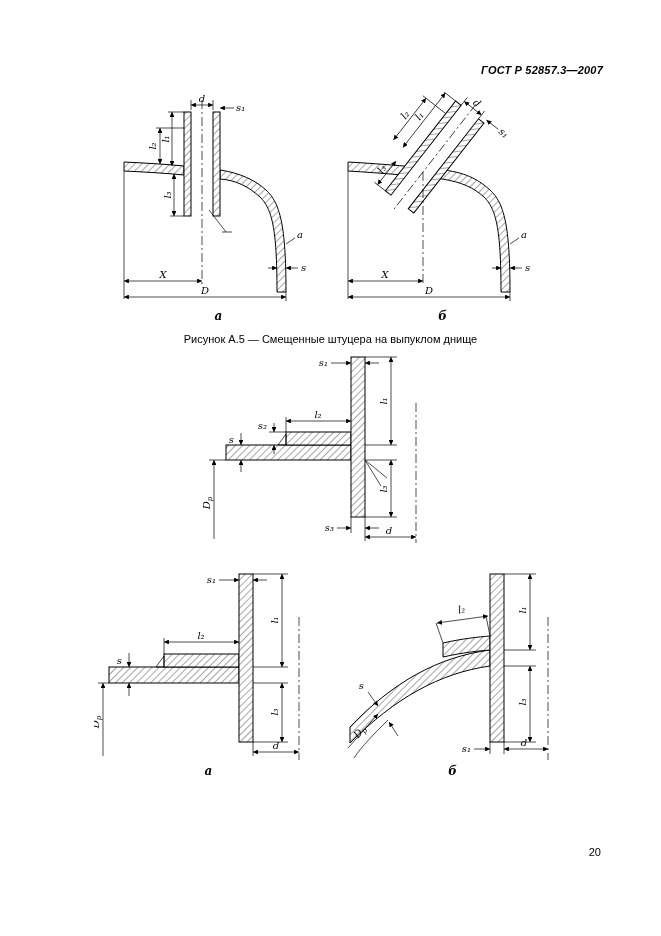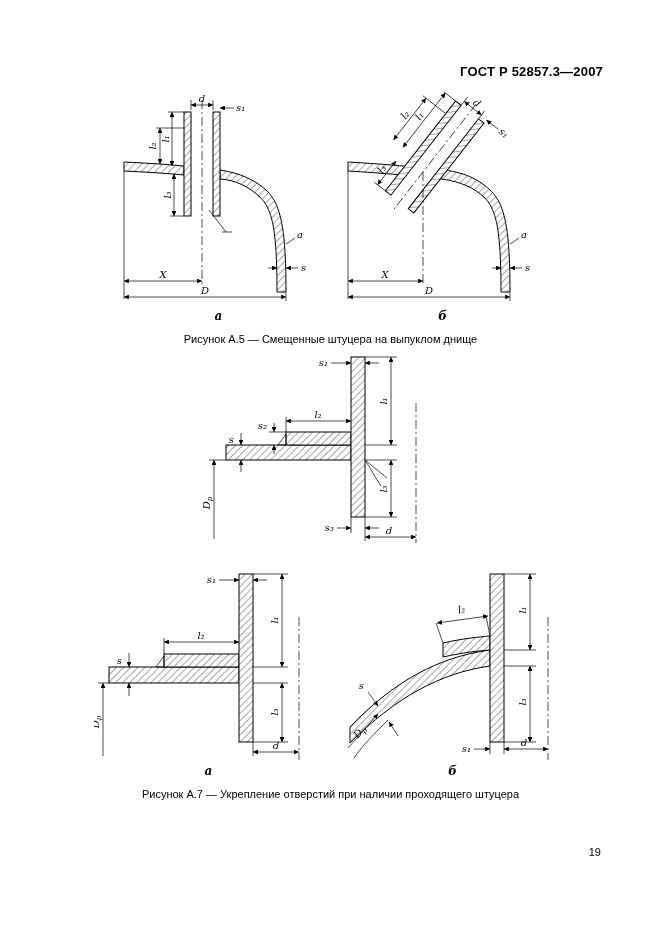--- a/index.html
+++ b/index.html
@@ -3,21 +3,21 @@
 <meta charset="utf-8">
 <style>
   * { margin:0; padding:0; box-sizing:border-box; }
   html,body { background:#fff; }
   body {
     width:661px; height:936px; position:relative; overflow:hidden;
     font-family:"Liberation Sans", sans-serif; color:#000;
   }
   .header {
     position:absolute; top:64px; right:58px;
-    font-size:13px; font-weight:bold; letter-spacing:0.2px;
+    font-size:11px; font-weight:bold; letter-spacing:0.2px;font-style:italic;
   }
   .pagenum { position:absolute; top:846px; right:60px; font-size:11px; }
   .figure { position:absolute; left:0; width:100%; display:flex; flex-direction:column; align-items:center; }
   #fig-a5 { top:92px; }
   #fig-a6 { top:345px; }
   #fig-a7 { top:562px; }
   .fig-row { display:flex; gap:14px; align-items:flex-end; }
   .subfig { display:flex; flex-direction:column; align-items:center; }
   .sublabel {
     font-family:"DejaVu Serif", serif; font-style:italic; font-weight:bold;
@@ -389,16 +389,15 @@
         </g>
         <text class="lbl" x="133" y="190" text-anchor="end">s₁</text>
         <g class="dim">
           <line x1="166" y1="187" x2="210" y2="187" marker-start="url(#m5)" marker-end="url(#m5)"></line>
         </g>
         <text class="lbl" x="186" y="184" text-anchor="middle">d</text>
       </svg>
       <div class="sublabel">б</div>
     </div>
   </div>
-  <div class="caption">Рисунок А.7 — Укрепление отверстий при наличии проходящего штуцера</div>
 </div>
 
-<div class="pagenum">19</div>
+<div class="pagenum">20</div>
 
 </body></html>

